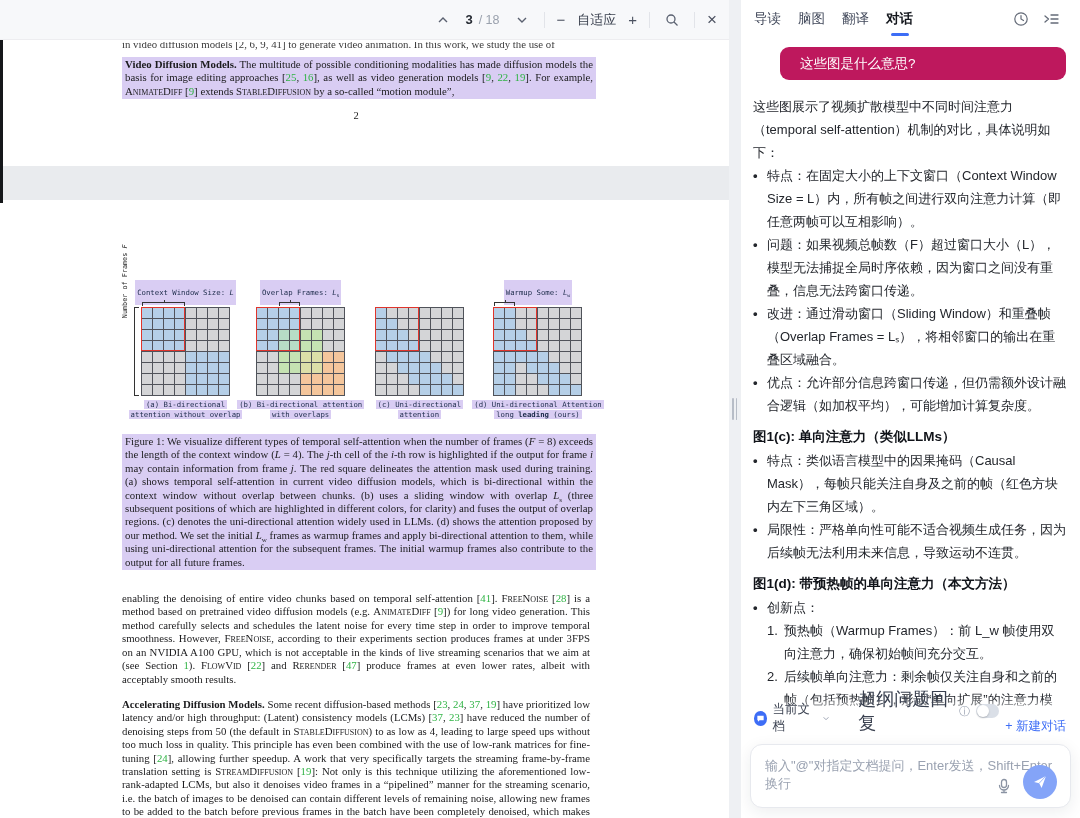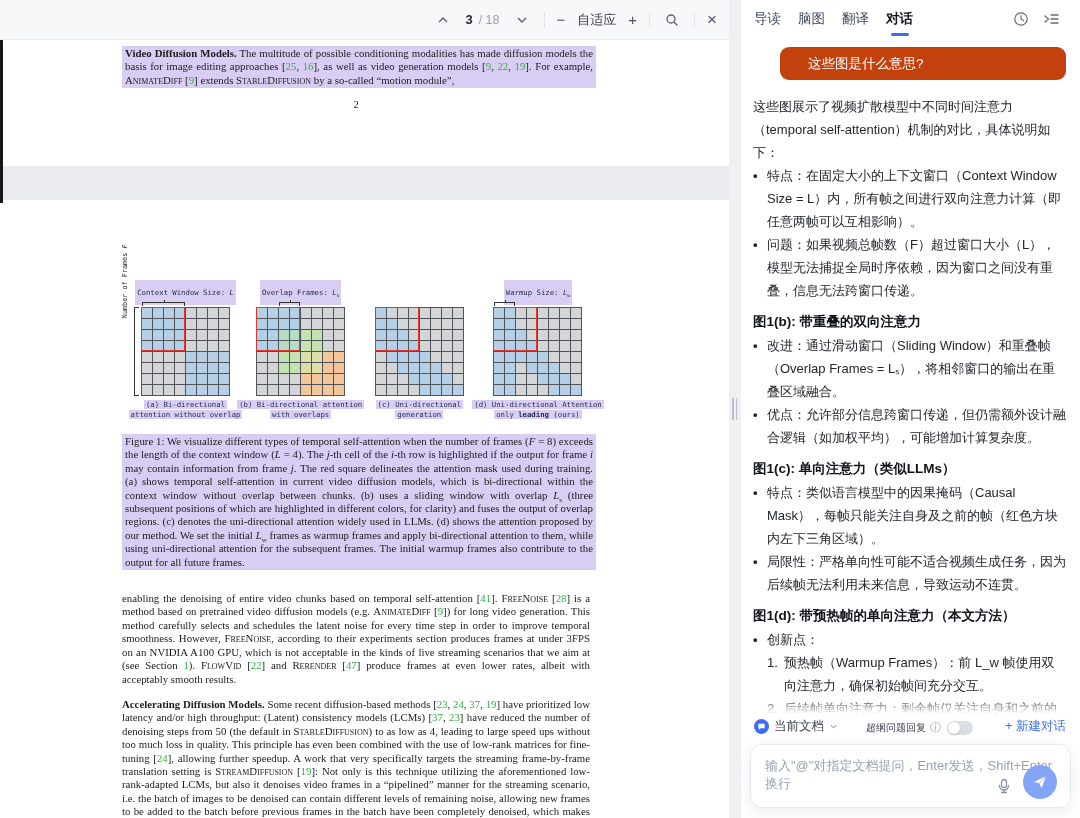--- a/index.html
+++ b/index.html
@@ -65,58 +65,61 @@
   .chat-pane{position:absolute;left:741px;top:0;width:339px;height:818px;background:#fff;overflow:hidden;}
   .chat-header{position:absolute;left:0;top:0;right:0;height:38px;display:flex;align-items:center;padding:0 20px 0 13px;box-sizing:border-box;background:#fff;z-index:20;justify-content:space-between;}
   .tabs{display:flex;gap:17px;height:100%;align-items:center;}
   .tab{position:relative;font-size:13.5px;color:#41485a;cursor:pointer;height:100%;display:flex;align-items:center;}
   .tab.active{font-weight:700;color:#14171d;}
   .tab.active::after{content:"";position:absolute;left:50%;bottom:2px;transform:translateX(-50%);width:18px;height:3px;border-radius:2px;background:#3d6df6;}
   .hdr-icons{margin-left:auto;display:flex;gap:14px;align-items:center;color:#646b78;}
   .hdr-icons svg{display:block;cursor:pointer;}
 
   .chat-body{position:absolute;left:0;top:38px;right:0;bottom:78px;overflow:hidden;padding:0;}
-  .bubble-user{margin:9px 14px 0 39px;background:#c2410c;color:#fff;font-size:13.5px;line-height:19px;border-radius:9px;padding:7px 28px;}
+  .bubble-user{margin:9px 14px 0 39px;background:#be185d;color:#fff;font-size:13.5px;line-height:19px;border-radius:9px;padding:7px 20px;}
   .reply{margin:15px 14px 0 12px;color:#23262c;font-size:13px;line-height:23px;}
   .chat-heading{font-weight:700;font-size:13.5px;color:#101319;margin:8px 0 1px;}
   .bullet{display:flex;}
   .bullet .dot{width:14px;flex:none;font-weight:700;}
   .bullet-body{flex:1;}
   .lead{font-weight:400;}
   .subitem{display:flex;margin-left:14px;}
   .subitem .num{width:17px;flex:none;}
 
   .chat-footer{position:absolute;left:0;right:0;bottom:78px;height:42px;z-index:15;
     background:linear-gradient(to bottom,rgba(255,255,255,0),#ffffff 38%);
     display:flex;align-items:flex-end;padding:0 14px 5px 13px;box-sizing:border-box;gap:6px;}
   .docsel{display:flex;align-items:center;gap:5px;cursor:pointer;}
   .docsel-ico{width:15px;height:15px;border-radius:50%;background:#3d6df6;display:flex;align-items:center;justify-content:center;}
   .docsel-txt{font-size:12.5px;color:#3a4150;}
   .chev{color:#9aa2b1;}
   .toggle-group{display:flex;align-items:center;gap:4px;margin-left:22px;}
-  .toggle-label{font-size:10px;color:#3a4150;}
+  .toggle-label{font-size:18px;color:#3a4150;}
   .info-ico{font-size:11px;color:#9aa2b1;}
   .toggle{position:relative;width:26px;height:14px;border-radius:7px;background:#dadfe7;cursor:pointer;margin-left:2px;}
   .toggle .knob{position:absolute;left:1px;top:1px;width:12px;height:12px;border-radius:50%;background:#fff;box-shadow:0 1px 2px rgba(0,0,0,.2);}
   .newchat{margin-left:auto;font-size:12.5px;color:#3d6df6;cursor:pointer;white-space:nowrap;}
 
   .input-card{position:absolute;left:9px;right:9px;bottom:10px;height:64px;background:#fff;border:1px solid #e7e9ee;border-radius:12px;
     box-shadow:0 4px 16px rgba(30,36,50,.08);box-sizing:border-box;z-index:16;}
   .placeholder{padding:12px 14px 0;font-size:13px;color:#9aa2b1;}
   .mic{position:absolute;right:58px;bottom:9px;cursor:pointer;color:#8a93a3;}
   .send-btn{position:absolute;right:13px;bottom:8px;width:34px;height:34px;border-radius:50%;background:#84a4f8;display:flex;align-items:center;justify-content:center;cursor:pointer;}
 </style>
 </head>
 <body>
 
 <div class="app">
 
   <section class="pdf-pane">
 
     <div class="page page2">
+      <div class="clip-line">
+          <span>in video diffusion models [2, 6, 9, 41] to generate video animation. In this work, we study the use of</span>
+        </div>
       <p class="serif hl" id="p2-hl" style="margin-top:6px;"><span class="seg-b">Video Diffusion Models.</span><span>   The multitude of possible conditioning modalities has made diffusion models the basis for image editing approaches [</span><span class="seg-g">25</span><span>, </span><span class="seg-g">16</span><span>], as well as video generation models [</span><span class="seg-g">9</span><span>, </span><span class="seg-g">22</span><span>, </span><span class="seg-g">19</span><span>]. For example, </span><span class="seg-sc">AnimateDiff</span><span> [</span><span class="seg-g">9</span><span>] extends </span><span class="seg-sc">StableDiffusion</span><span> by a so-called “motion module”,</span></p>
       <div class="pagenum">2</div>
     </div>
 
     <div class="page-gap"></div>
 
     <div class="page page3">
       <div class="figure" id="figure1">
           <div class="panel panel-a">
             <div class="figlabel"><span class="pill"><span>Context Window Size: </span><span class="seg-i">L</span></span></div>
@@ -345,25 +348,25 @@
                 <div class="cell" style="background: rgb(212, 213, 215);"></div>
                 <div class="cell" style="background: rgb(181, 207, 231);"></div>
                 <div class="cell" style="background: rgb(181, 207, 231);"></div>
                 <div class="cell" style="background: rgb(181, 207, 231);"></div>
                 <div class="cell" style="background: rgb(181, 207, 231);"></div>
               </div>
               <div class="redbox"></div>
             </div>
             <div class="figcap">
               <div><span class="pill"><span>(c) Uni-directional</span></span></div>
-              <div><span class="pill"><span>generation</span></span></div>
+              <div><span class="pill"><span>attention</span></span></div>
             </div>
           </div>
           <div class="panel">
-            <div class="figlabel"><span class="pill"><span>Warmup Size: </span><span class="seg-i">L</span><sub>w</sub></span></div>
+            <div class="figlabel"><span class="pill"><span>Warmup Some: </span><span class="seg-i">L</span><sub>w</sub></span></div>
             <div class="bracket-zone">
               <div class="bracket" style="left: 1px; width: 21px;"></div>
             </div>
             <div class="gridwrap">
               <div class="agrid">
                 <div class="cell" style="background: rgb(181, 207, 231);"></div>
                 <div class="cell" style="background: rgb(181, 207, 231);"></div>
                 <div class="cell" style="background: rgb(212, 213, 215);"></div>
                 <div class="cell" style="background: rgb(212, 213, 215);"></div>
                 <div class="cell" style="background: rgb(212, 213, 215);"></div>
@@ -424,21 +427,21 @@
                 <div class="cell" style="background: rgb(212, 213, 215);"></div>
                 <div class="cell" style="background: rgb(212, 213, 215);"></div>
                 <div class="cell" style="background: rgb(181, 207, 231);"></div>
                 <div class="cell" style="background: rgb(181, 207, 231);"></div>
                 <div class="cell" style="background: rgb(181, 207, 231);"></div>
               </div>
               <div class="redbox"></div>
             </div>
             <div class="figcap">
               <div><span class="pill"><span>(d) Uni-directional Attention</span></span></div>
-              <div><span class="pill"><span>only </span><span class="seg-b">leading</span><span> (ours)</span></span></div>
+              <div><span class="pill"><span>long </span><span class="seg-b">leading</span><span> (ours)</span></span></div>
             </div>
           </div>
         </div>
       <p class="serif hl cap-block" id="fig-caption"><span>Figure 1: We visualize different types of temporal self-attention when the number of frames (</span><span class="seg-i">F</span><span> = 8) exceeds the length of the context window (</span><span class="seg-i">L</span><span> = 4). The </span><span class="seg-i">j</span><span>-th cell of the </span><span class="seg-i">i</span><span>-th row is highlighted if the output for frame </span><span class="seg-i">i</span><span> may contain information from frame </span><span class="seg-i">j</span><span>. The red square delineates the attention mask used during training. (a) shows temporal self-attention in current video diffusion models, which is bi-directional within the context window without overlap between chunks. (b) uses a sliding window with overlap </span><span class="seg-i">L</span><sub>s</sub><span> (three subsequent positions of which are highlighted in different colors, for clarity) and fuses the output of overlap regions. (c) denotes the uni-directional attention widely used in LLMs. (d) shows the attention proposed by our method. We set the initial </span><span class="seg-i">L</span><sub>w</sub><span> frames as warmup frames and apply bi-directional attention to them, while using uni-directional attention for the subsequent frames. The initial warmup frames also contribute to the output for all future frames.</span></p>
       <p class="serif para1" id="p3-a"><span>enabling the denoising of entire video chunks based on temporal self-attention [</span><span class="seg-g">41</span><span>]. </span><span class="seg-sc">FreeNoise</span><span> [</span><span class="seg-g">28</span><span>] is a method based on pretrained video diffusion models (e.g. </span><span class="seg-sc">AnimateDiff</span><span> [</span><span class="seg-g">9</span><span>]) for long video generation. This method carefully selects and schedules the latent noise for every time step in order to improve temporal smoothness. However, </span><span class="seg-sc">FreeNoise</span><span>, according to their experiments section produces frames at under 3FPS on an NVIDIA A100 GPU, which is not acceptable in the kinds of live streaming scenarios that we aim at (see Section </span><span class="seg-g">1</span><span>). </span><span class="seg-sc">FlowVid</span><span> [</span><span class="seg-g">22</span><span>] and </span><span class="seg-sc">Rerender</span><span> [</span><span class="seg-g">47</span><span>] produce frames at even lower rates, albeit with acceptably smooth results.</span></p>
       <p class="serif para2" id="p3-b"><span class="seg-b">Accelerating Diffusion Models.</span><span>   Some recent diffusion-based methods [</span><span class="seg-g">23</span><span>, </span><span class="seg-g">24</span><span>, </span><span class="seg-g">37</span><span>, </span><span class="seg-g">19</span><span>] have prioritized low latency and/or high throughput: (Latent) consistency models (LCMs) [</span><span class="seg-g">37</span><span>, </span><span class="seg-g">23</span><span>] have reduced the number of denoising steps from 50 (the default in </span><span class="seg-sc">StableDiffusion</span><span>) to as low as 4, leading to large speed ups without too much loss in quality. This principle has even been combined with the use of low-rank matrices for fine-tuning [</span><span class="seg-g">24</span><span>], allowing further speedup. A work that very specifically targets the streaming frame-by-frame translation setting is </span><span class="seg-sc">StreamDiffusion</span><span> [</span><span class="seg-g">19</span><span>]: Not only is this technique utilizing the aforementioned low-rank-adapted LCMs, but also it denoises video frames in a “pipelined” manner for the streaming scenario, i.e. the batch of images to be denoised can contain different levels of remaining noise, allowing new frames to be added to the batch before previous frames in the batch have been completely denoised, which makes optimal use of GPU parallelization. However, </span></p>
     </div>
 
     <div class="black-L"></div>
 
@@ -507,21 +510,20 @@
         <div>这些图展示了视频扩散模型中不同时间注意力（temporal self-attention）机制的对比，具体说明如下：</div>
         <div id="chat-sections">
             <div class="bullet">
               <span class="dot">•</span>
               <div class="bullet-body"><span class="lead">特点</span><span>：在固定大小的上下文窗口（Context Window Size = L）内，所有帧之间进行双向注意力计算（即任意两帧可以互相影响）。</span></div>
             </div>
             <div class="bullet">
               <span class="dot">•</span>
               <div class="bullet-body"><span class="lead">问题</span><span>：如果视频总帧数（F）超过窗口大小（L），模型无法捕捉全局时序依赖，因为窗口之间没有重叠，信息无法跨窗口传递。</span></div>
             </div>
-            <div class="chat-heading">图1(b): 带重叠的双向注意力</div>
             <div class="bullet">
               <span class="dot">•</span>
               <div class="bullet-body"><span class="lead">改进</span><span>：通过滑动窗口（Sliding Window）和重叠帧（Overlap Frames = Lₛ），将相邻窗口的输出在重叠区域融合。</span></div>
             </div>
             <div class="bullet">
               <span class="dot">•</span>
               <div class="bullet-body"><span class="lead">优点</span><span>：允许部分信息跨窗口传递，但仍需额外设计融合逻辑（如加权平均），可能增加计算复杂度。</span></div>
             </div>
             <div class="chat-heading">图1(c): 单向注意力（类似LLMs）</div>
             <div class="bullet">

